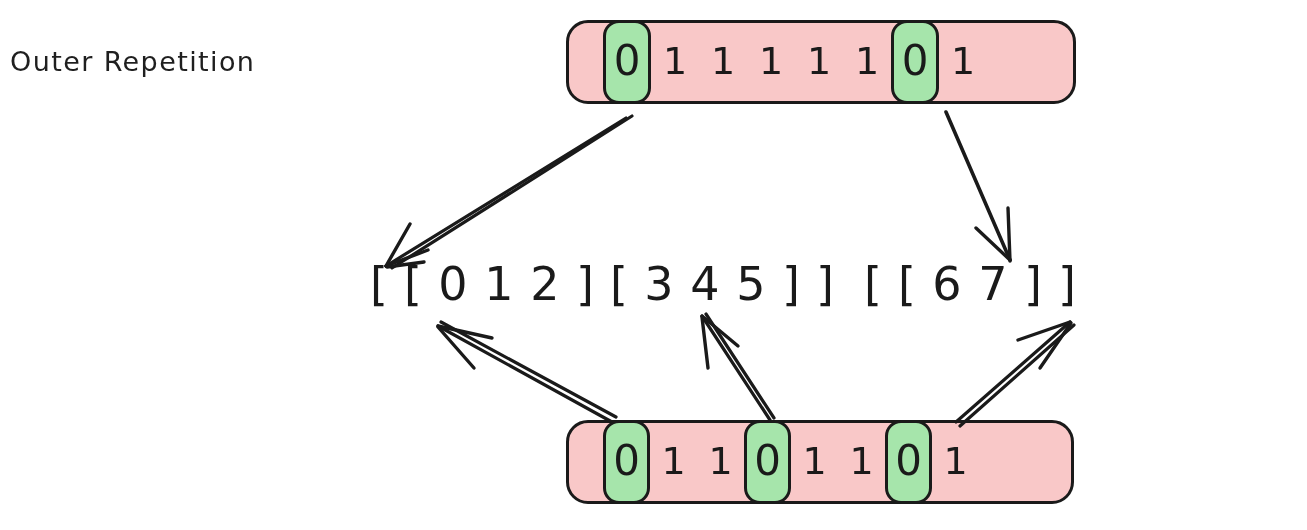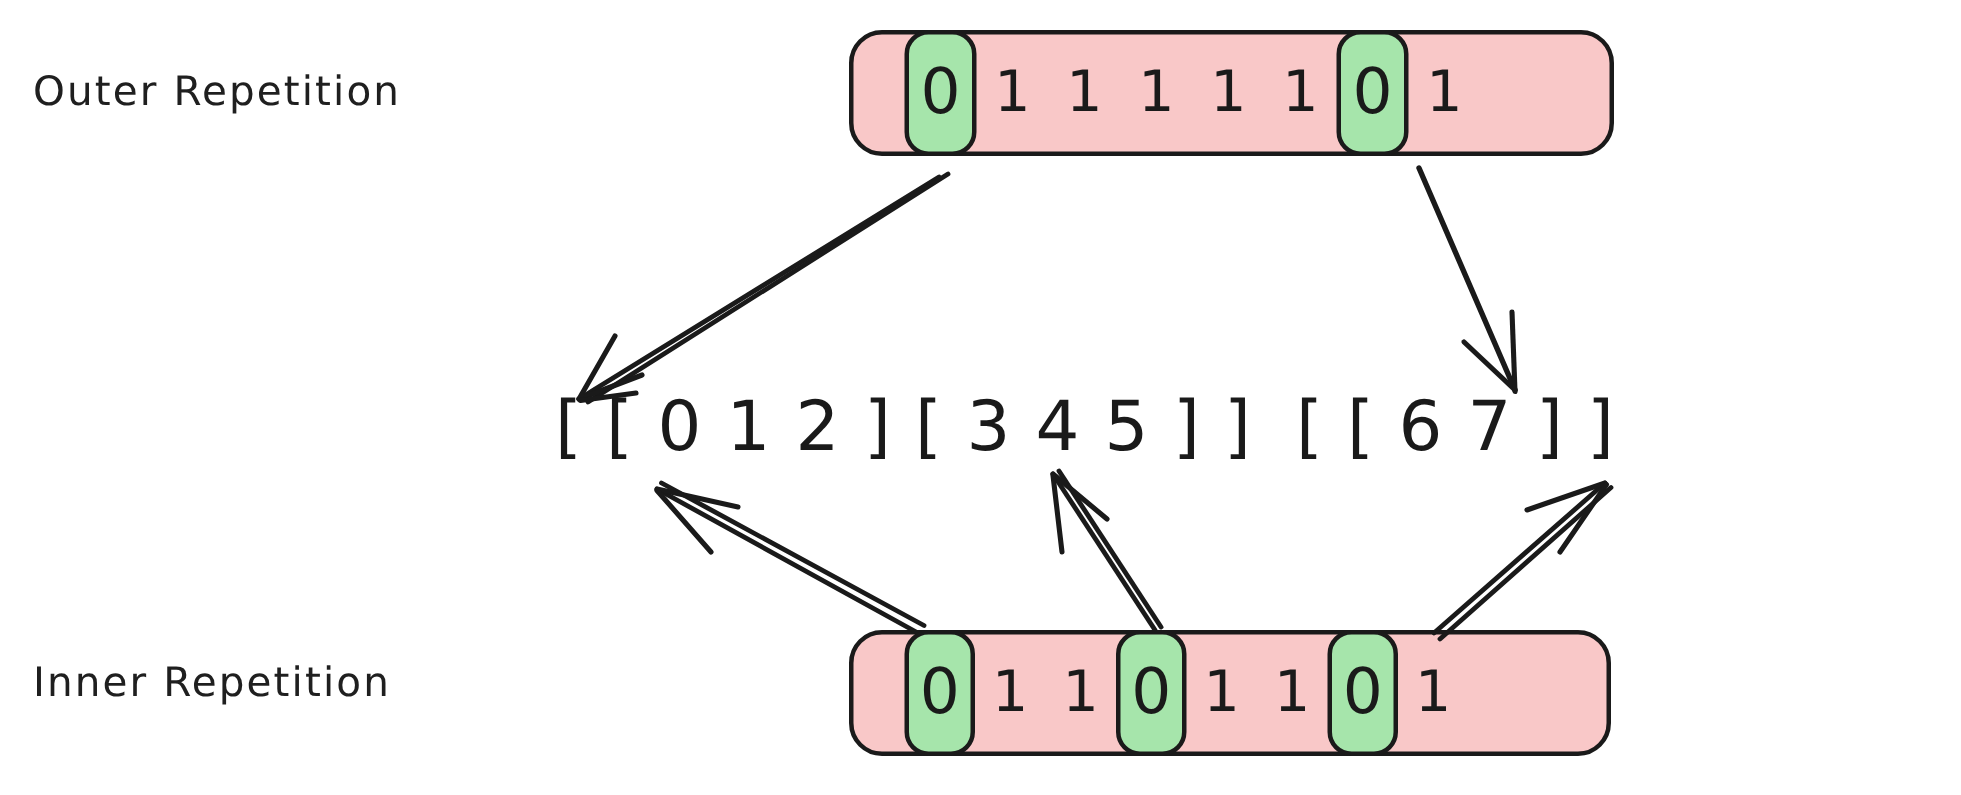--- a/index.html
+++ b/index.html
@@ -20,21 +20,21 @@
 
   
   .side-label {
     position: absolute;
     font-family: "DejaVu Sans", sans-serif;
     font-size: 27px;
     letter-spacing: 1.4px;
     color: #1f1f1f;
     white-space: nowrap;
   }
-  #label-outer { left: 22px; top: 46px; text-align: right; }
+  #label-outer { left: 10px; top: 46px; text-align: right; }
   #label-inner { left: 22px; top: 440px; }
 
   
   .bar {
     position: absolute;
     display: flex;
     align-items: stretch;
     background: #f9c8c8;
     border: 3px solid #1a1a1a;
     border-radius: 22px;
@@ -108,21 +108,20 @@
     pointer-events: none;
   }
 </style>
 </head>
 <body>
 
 <div id="canvas">
 
   <div class="side-label" id="label-outer">Outer Repetition</div>
 
-  <div class="side-label" id="label-inner">Inner Repetition</div>
 
   <div class="bar" id="bar-outer">
     <div class="bar-lead"></div>
   <div class="cell hl">
         <span class="digit">0</span>
       </div>
       <div class="cell">
         <span class="digit">1</span>
       </div>
       <div class="cell">

